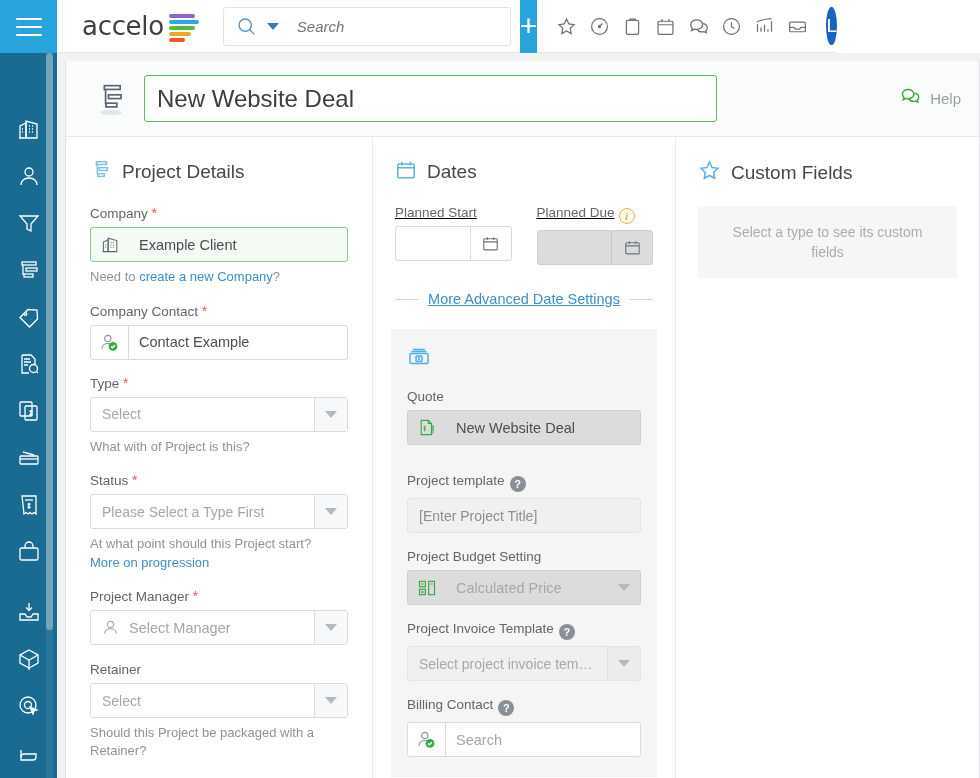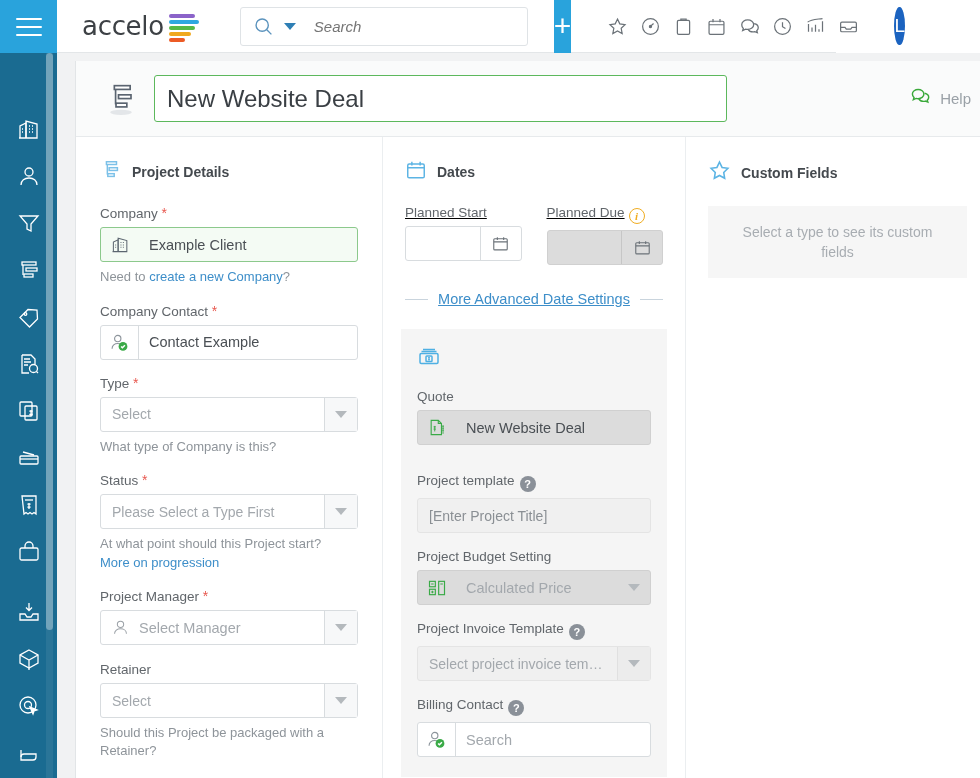--- a/index.html
+++ b/index.html
@@ -41,21 +41,21 @@
   }
   .rail-sb-thumb {
     position: absolute; right: 4px; top: 0px; width: 7px; height: 577px;
     background: rgba(255,255,255,0.34); border-radius: 4px;
   }
 
   
   .topbar {
     position: absolute; left: 57px; top: 0; width: 779px; height: 53px;
     background: #ffffff; border-bottom: 1px solid #e3e6e8;
-    display: flex; align-items: center; gap: 17px;
+    display: flex; align-items: center;
   }
   .logo { margin-left: 25px; display:flex; align-items:center; gap:5px; cursor:pointer; }
   .logo-text { font-size: 26px; color: #3d4145; letter-spacing: -0.3px; font-family:"DejaVu Sans", sans-serif; }
   .logo-mark { display:flex; flex-direction:column; gap:2px; padding-top:3px; }
   .logo-mark i { display:block; height:4px; border-radius:2px; }
 
   .searchwrap {
     margin-left: 24px; width: 403px; height: 39px;
     border: 1px solid #dfe3e6; border-radius: 3px; background:#fff;
     display:flex; align-items:center; cursor:text;
@@ -84,21 +84,21 @@
   }
   .avatar {
     width: 38px; height:38px; border-radius:50%; background:#1b63c0; color:#fff;
     display:flex; align-items:center; justify-content:center;
     font-size: 19px; margin-left: 13px; cursor:pointer;
   }
 
   
   .page {
     position: absolute; left: 57px; top: 53px; width: 923px; height: 725px;
-    background: #f1f2f3; padding: 8px 0 0 18px; overflow: hidden;
+    background: #f1f2f3; padding: 8px 0 0 8px; overflow: hidden;
   }
   .card {
     width: 915px; height: 720px; background:#fff;
     border: 1px solid #e2e5e7; border-top:none; overflow:hidden; position:relative;
   }
 
   .titlebar {
     height: 76px; background:#fafbfb; border-bottom:1px solid #e7eaec;
     display:flex; align-items:center; padding: 0 18px 0 22px;
   }
@@ -113,21 +113,21 @@
     margin-left: auto; display:flex; align-items:center; gap:7px; cursor:pointer;
   }
   .help-label { font-size: 15px; color:#9aa1a7; }
 
   .cols { display:flex; height: 643px; }
   .col1 { width: 306px; padding: 22px 24px 0 24px; }
   .col2 { width: 303px; padding: 22px 22px 0 22px; border-left:1px solid #ebeef0; }
   .col3 { width: 304px; padding: 22px 22px 0 22px; border-left:1px solid #ebeef0; }
 
   .sec-head { display:flex; align-items:center; gap:10px; margin-bottom: 20px; }
-  .sec-title { font-size: 14px; font-weight: bold; color:#44494e; }
+  .sec-title { font-size: 19px; font-weight: normal; color:#44494e; }
 
   .flabel {
     font-size: 13.5px; color:#61666b; margin-bottom: 6px; display:block;
   }
   .req { color:#e8584f; font-size: 14px; }
   .fhelp { font-size: 13px; color:#8e949a; margin: 6px 0 0 0; line-height:1.35; }
   .flink { color:#3d8ec9; cursor:pointer; }
   .field { margin-bottom: 15px; }
 
   .inp {
@@ -486,21 +486,21 @@
           </div>
 
           <div class="field" style="margin-top:0">
             <label class="flabel"><span>Type</span> <span class="req">*</span></label>
             <div class="inp">
               <span class="ipad ph" style="flex:1">Select</span>
               <span class="caret-box">
                   <span class="caret"></span>
                 </span>
             </div>
-            <p class="fhelp">What type of Company is this?</p>
+            <p class="fhelp">What with of Project is this?</p>
           </div>
 
           <div class="field" style="margin-top:17px">
             <label class="flabel"><span>Status</span> <span class="req">*</span></label>
             <div class="inp">
               <span class="ipad ph" style="flex:1">Please Select a Type First</span>
               <span class="caret-box">
                   <span class="caret"></span>
                 </span>
             </div>

